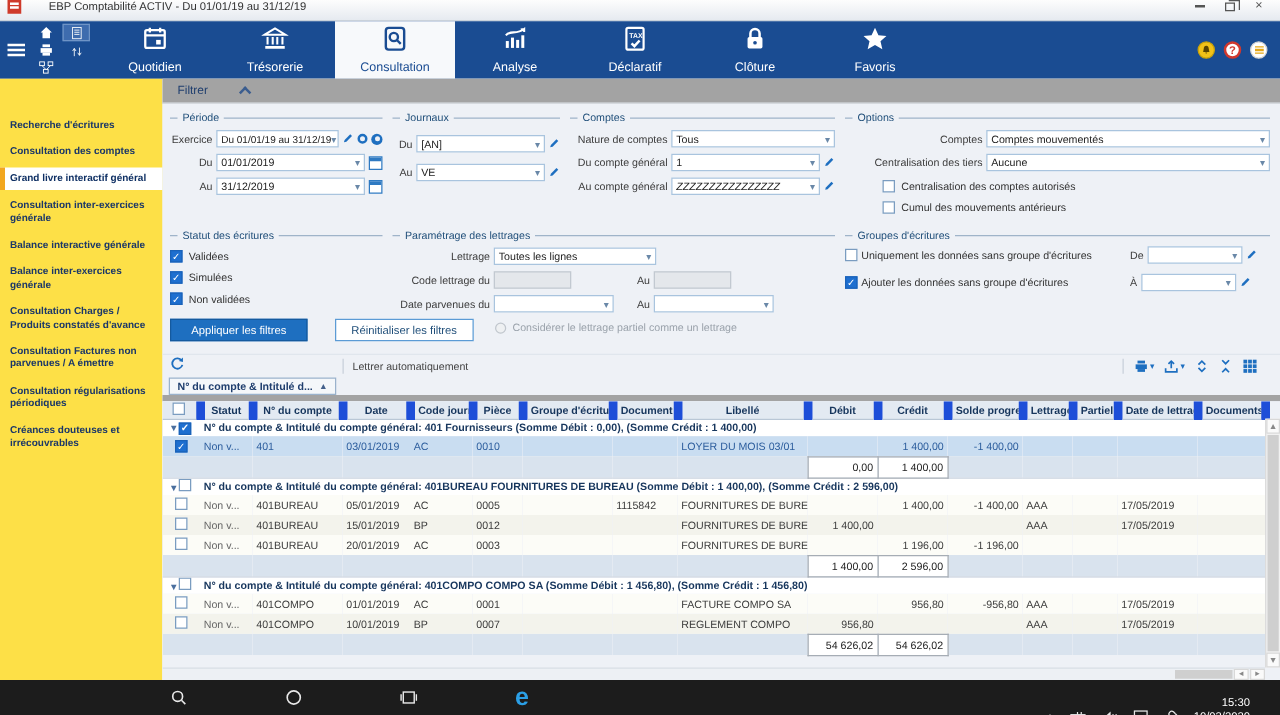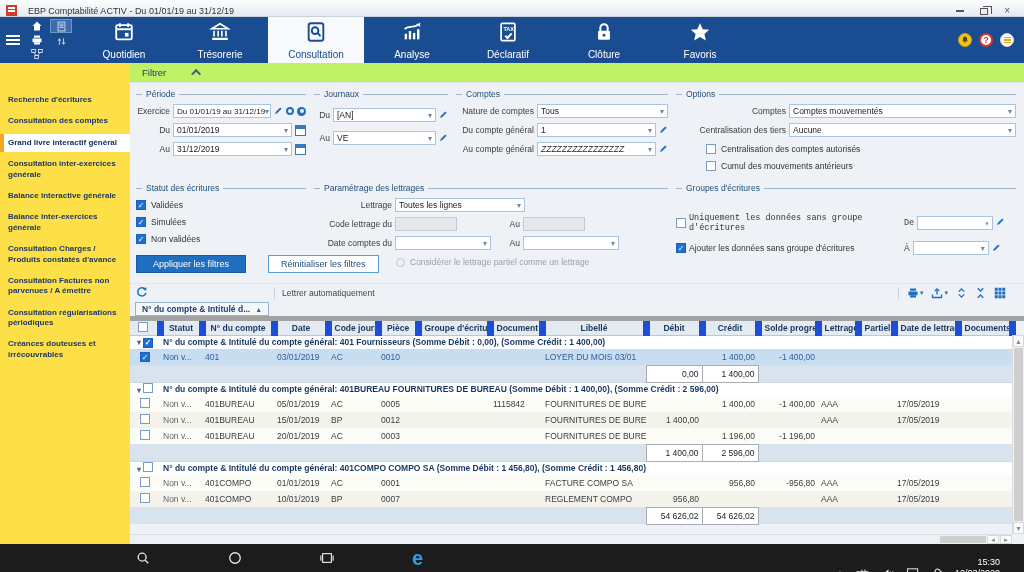--- a/index.html
+++ b/index.html
@@ -1,20 +1,20 @@
 <!DOCTYPE html>
 <html><head>
 <meta charset="utf-8">
 <style>
   * { box-sizing: border-box; margin:0; padding:0; }
   html,body { width:1024px; height:572px; overflow:hidden; font-family:"Liberation Sans", sans-serif; background:#eef1f6; }
 
   
   .titlebar { height:17px; background:linear-gradient(#fdfdfd,#e6eaf0); border-bottom:1px solid #c9d1da;
-    display:flex; align-items:flex-end; padding:0 6px; gap:11px; }
+    display:flex; align-items:flex-start; padding:0 6px; gap:22px; }
   .app-logo { width:11px; height:11px; background:#cf3a2b; position:relative; flex:0 0 auto; }
   .app-logo::after{content:"";position:absolute;left:2px;top:2px;right:2px;height:2px;background:#fff;box-shadow:0 3px 0 #fff;}
   .win-title { font-size:9px; color:#333; }
   .win-controls { margin-left:auto; display:flex; gap:16px; align-items:center; padding-right:8px; }
   .wc { color:#555; font-size:10px; line-height:10px; cursor:default; }
   .wc-min { width:8px; height:2px; background:#555; }
   .wc-restore { width:8px; height:7px; border:1px solid #555; position:relative; }
   .wc-restore::before{content:"";position:absolute;left:2px;top:-3px;width:8px;height:7px;border:1px solid #555;border-bottom:none;border-left:none;}
 
   
@@ -37,21 +37,21 @@
   .circ.acct { background:#fff; border:1px solid #d5d5d5; flex-direction:column; gap:1px; }
   .circ.acct i { display:block; width:7px; height:1.5px; background:#e5a616; }
 
   
   .app { height:481px; display:flex; }
   .sidebar { width:130px; background:#fde047; padding-top:28px; flex:0 0 auto; }
   .side-item { padding:4px 8px; margin-bottom:3px; color:#1b3768; font-weight:bold; font-size:8px; line-height:1.3; cursor:default; }
   .side-item.active { background:#fff; border-left:4px solid #f2a71f; padding-left:4px; color:#0e2f63; }
 
   .main { flex:1; display:flex; flex-direction:column; background:#eef1f6; min-width:0; }
-  .filter-head { height:20px; background:#bef264; border-bottom:1px solid #dfe5ec; display:flex; align-items:center; gap:28px; padding-left:12px; }
+  .filter-head { height:20px; background:#a3a3a3; border-bottom:1px solid #dfe5ec; display:flex; align-items:center; gap:28px; padding-left:12px; }
   .filter-head .t { font-size:9.5px; color:#1f3e6e; }
   .chev-up { width:7px; height:7px; border-left:2px solid #3b5d8f; border-top:2px solid #3b5d8f; transform:rotate(45deg) translateY(2px); }
 
   .filter-panel { position:relative; height:200px; font-size:8.5px; color:#333; }
   .sec { position:absolute; }
   .sec-title { display:flex; align-items:center; gap:4px; color:#1f4e79; font-size:8.5px; white-space:nowrap; }
   .sec-title::before { content:""; width:6px; border-top:1px solid #9fb4c9; }
   .sec-title::after { content:""; flex:1; border-top:1px solid #9fb4c9; }
   .frow { display:flex; align-items:center; margin-top:5px; gap:3px; }
   .flabel { text-align:right; color:#3c3c3c; white-space:nowrap; }
@@ -426,42 +426,42 @@
               <span class="arr">▾</span>
             </span>
         </div>
         <div class="frow">
           <span class="flabel" style="width:78px;">Code lettrage du</span>
           <span class="input-dis" style="max-width:62px;"></span>
           <span class="flabel" style="width:60px;">Au</span>
           <span class="input-dis" style="max-width:62px;"></span>
         </div>
         <div class="frow">
-          <span class="flabel" style="width:78px;">Date comptes du</span>
+          <span class="flabel" style="width:78px;">Date parvenues du</span>
           <span class="combo" style="max-width:96px;">
               <span></span>
               <span class="arr">▾</span>
             </span>
           <span class="flabel" style="width:26px;">Au</span>
           <span class="combo" style="max-width:96px;">
               <span></span>
               <span class="arr">▾</span>
             </span>
         </div>
         <div class="check-row" style="padding-left:82px; color:#9aa2ab;">
           <span class="radio-dis"></span>
           <span>Considérer le lettrage partiel comme un lettrage</span>
         </div>
       </div>
 
       <div class="sec" style="left:546px; top:100px; width:340px;">
         <div class="sec-title">
             <span>Groupes d'écritures</span>
           </div>
-        <div class="frow" style="margin-top:20px;font-family:Liberation Mono, monospace;">
+        <div class="frow" style="margin-top:4px;">
           <span class="cb" id="grp-cb-0"></span>
           <span style="width:212px;">Uniquement les données sans groupe d'écritures</span>
           <span class="flabel">De</span>
           <span class="combo" style="max-width:76px;">
               <span></span>
               <span class="arr">▾</span>
             </span>
           <span class="pencil"><svg width="9" height="9" viewBox="0 0 16 16">
                 <path d="M2 14 L3 10.5 L11 2.5 L13.5 5 L5.5 13 Z" fill="#1e6fc0"></path>
               </svg></span>

